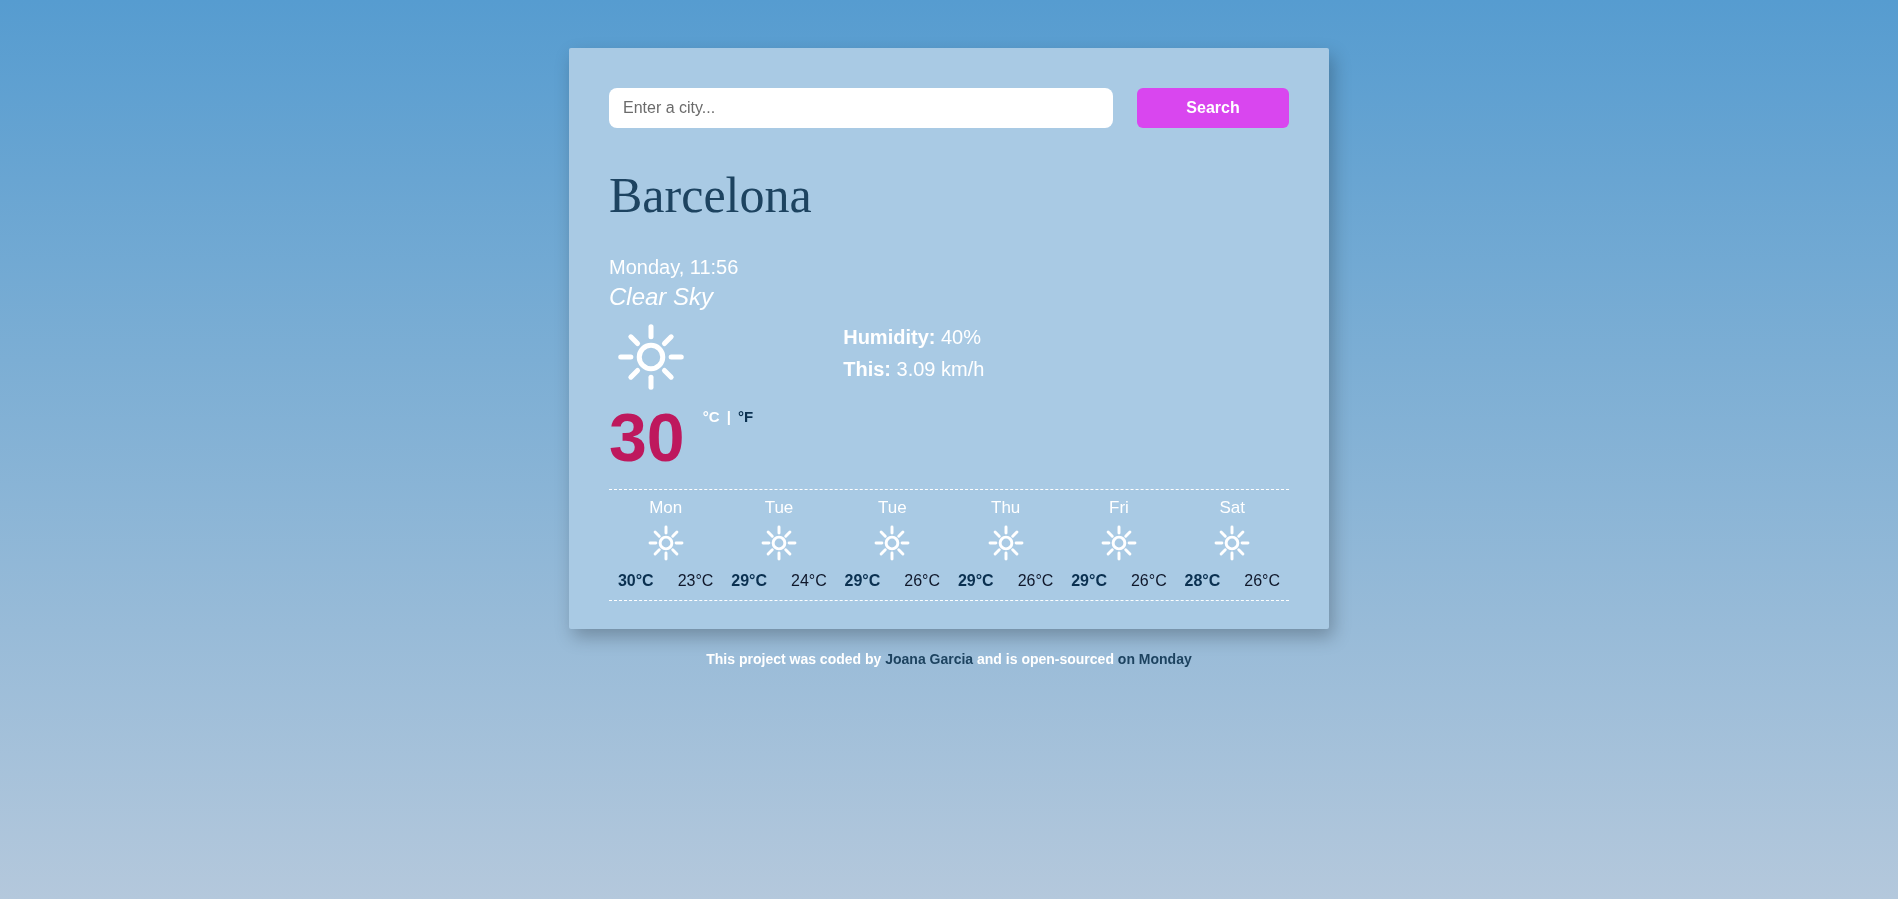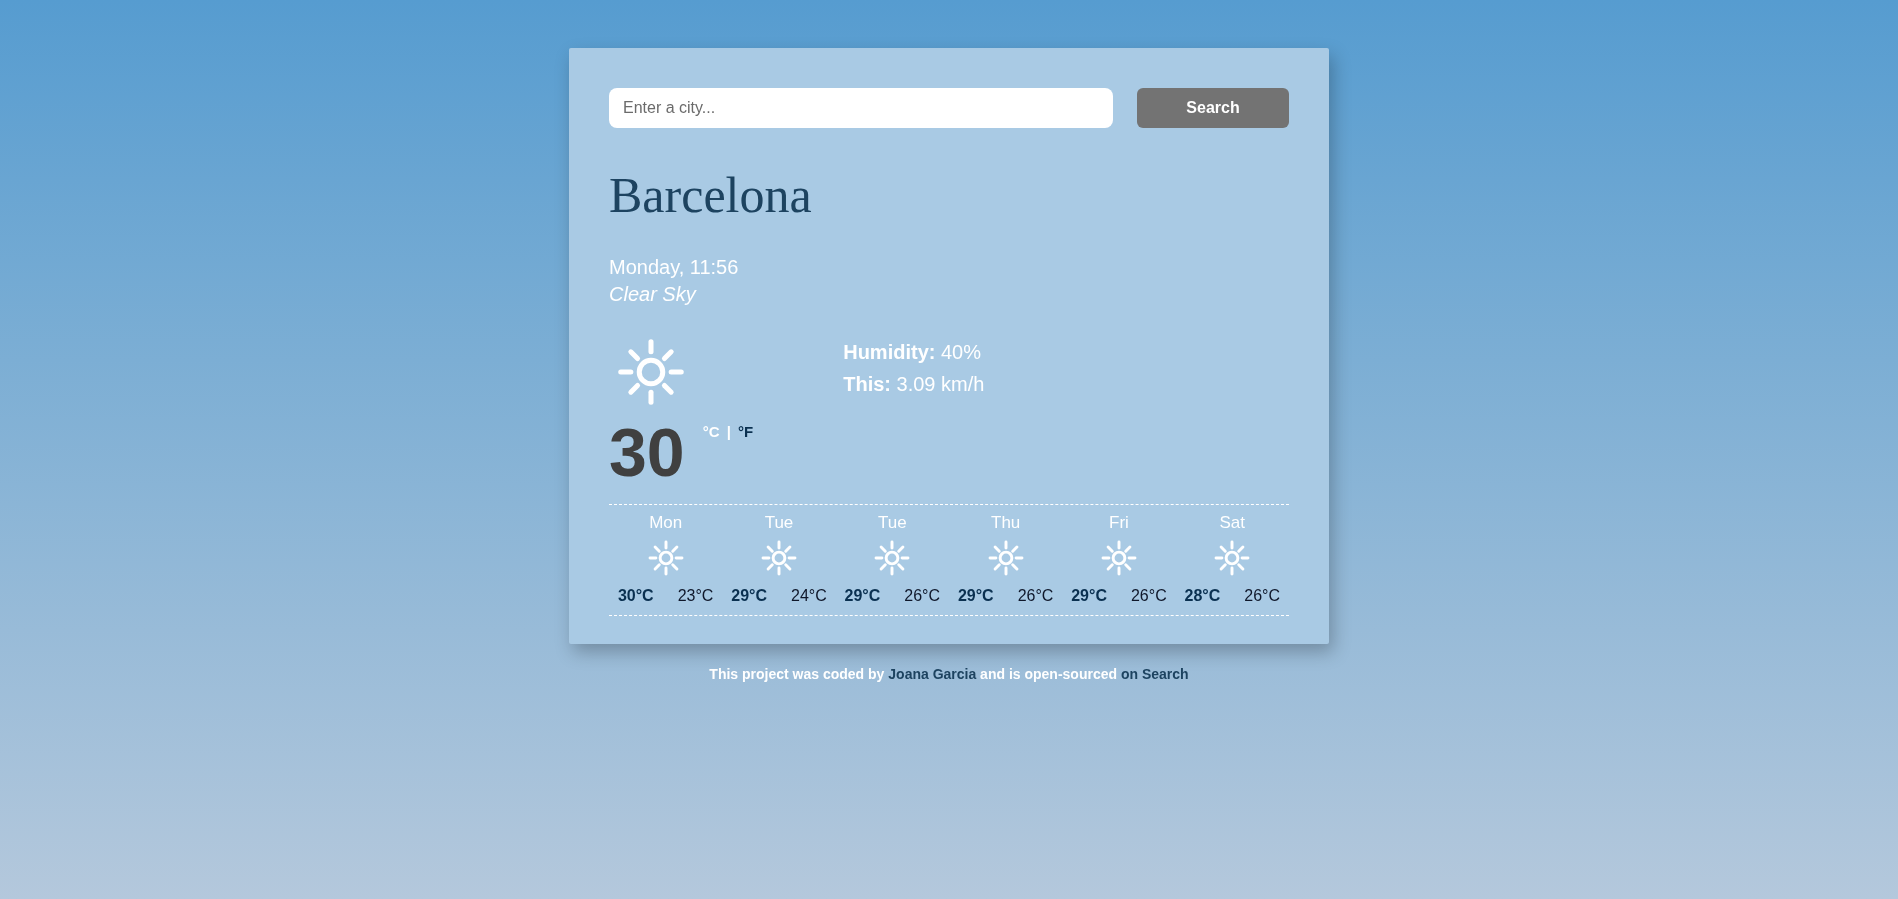--- a/index.html
+++ b/index.html
@@ -33,21 +33,21 @@
     border: none;
     padding: 0 14px;
     font-size: 16px;
     color: #333;
     outline: none;
   }
   .search-input::placeholder { color: #6b6b6b; }
   .search-btn {
     width: 152px;
     height: 40px;
-    background: #737373;
+    background: #d946ef;
     color: #fff;
     border: none;
     border-radius: 6px;
     font-size: 16px;
     font-weight: 600;
     cursor: pointer;
   }
   .city {
     font-family: Georgia, "Times New Roman", serif;
     font-size: 50px;
@@ -55,39 +55,39 @@
     font-weight: 500;
     margin-bottom: 32px;
   }
   .datetime {
     color: #fff;
     font-size: 20px;
     margin-bottom: 4px;
   }
   .condition {
     color: #fff;
-    font-size: 20px;
+    font-size: 24px;
     font-style: italic;
-    margin-bottom: 24px;
+    margin-bottom: 4px;
   }
   .current-row {
     display: flex;
     gap: 90px;
   }
   .current-left {
     display: flex;
     flex-direction: column;
   }
   .big-icon svg { width: 84px; height: 84px; }
   .temp-row {
     display: flex;
     align-items: flex-start;
   }
   .temp-value {
-    color: #404040;
+    color: #be185d;
     font-size: 68px;
     font-weight: 600;
     line-height: 1;
   }
   .units {
     font-size: 15px;
     margin-top: 5px;
     margin-left: 18px;
     font-weight: 600;
   }
@@ -295,14 +295,14 @@
 </svg></div>
     <div class="day-temps">
       <span class="temp-hi">28°C</span><span class="temp-lo">26°C</span>
     </div>
         </div>
       </div>
   </div>
 </div>
 
 <div class="footer">
-  <span>This project was coded by </span><a href="#">Joana Garcia</a><span> and is open-sourced </span><a href="#">on Search</a>
+  <span>This project was coded by </span><a href="#">Joana Garcia</a><span> and is open-sourced </span><a href="#">on Monday</a>
 </div>
 
 </body></html>

